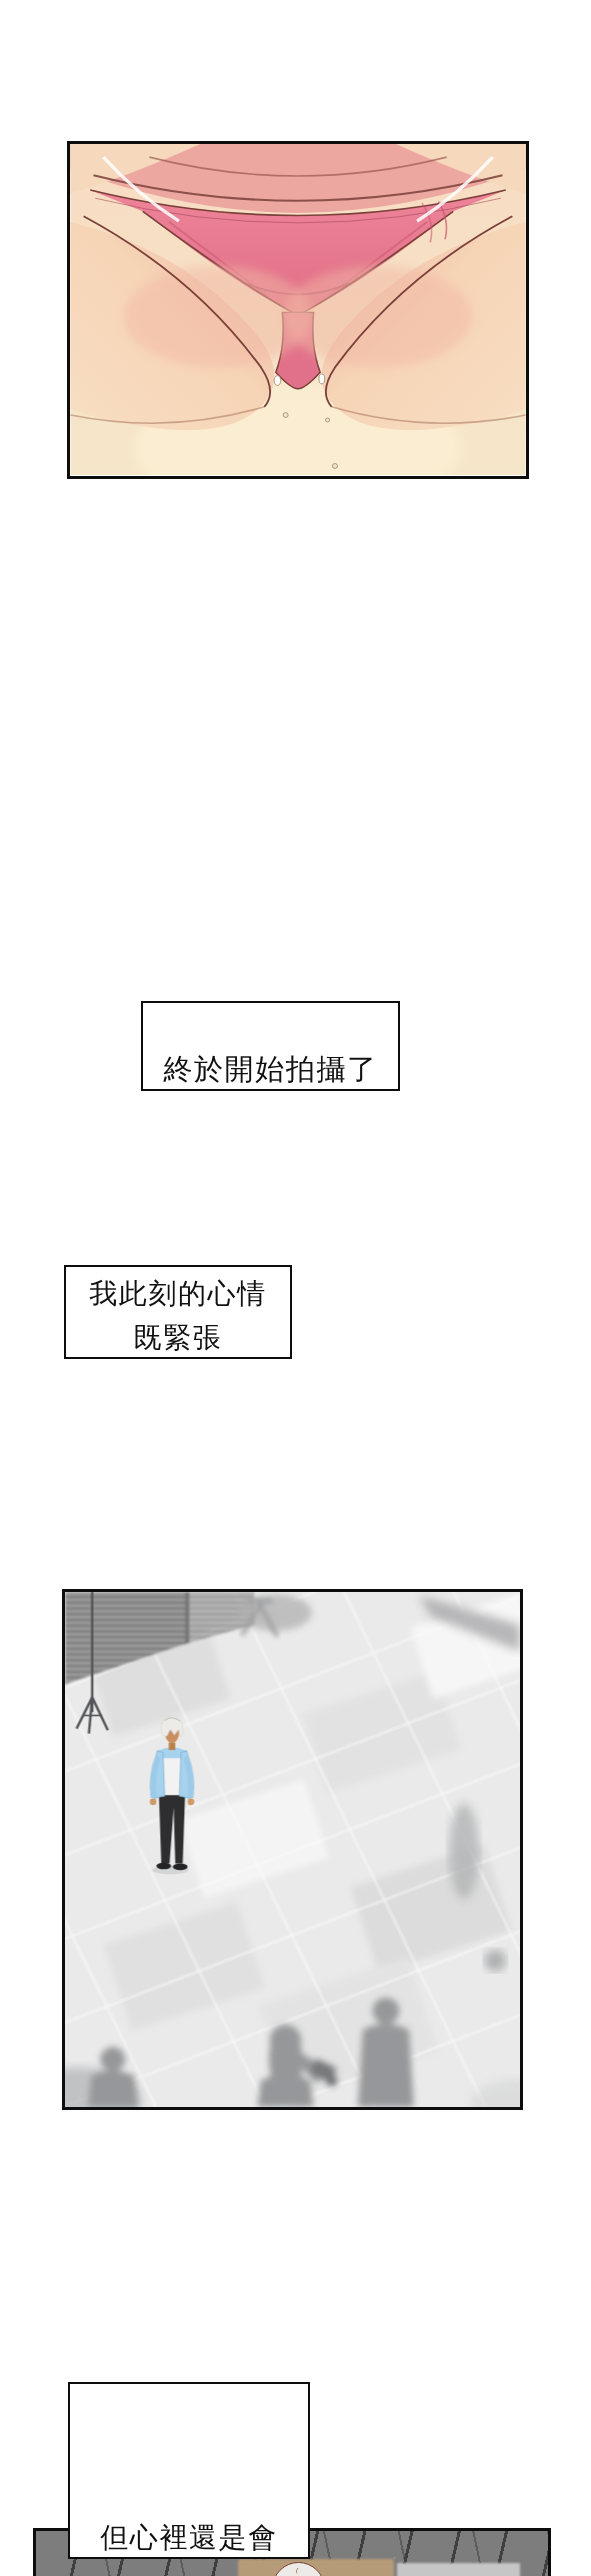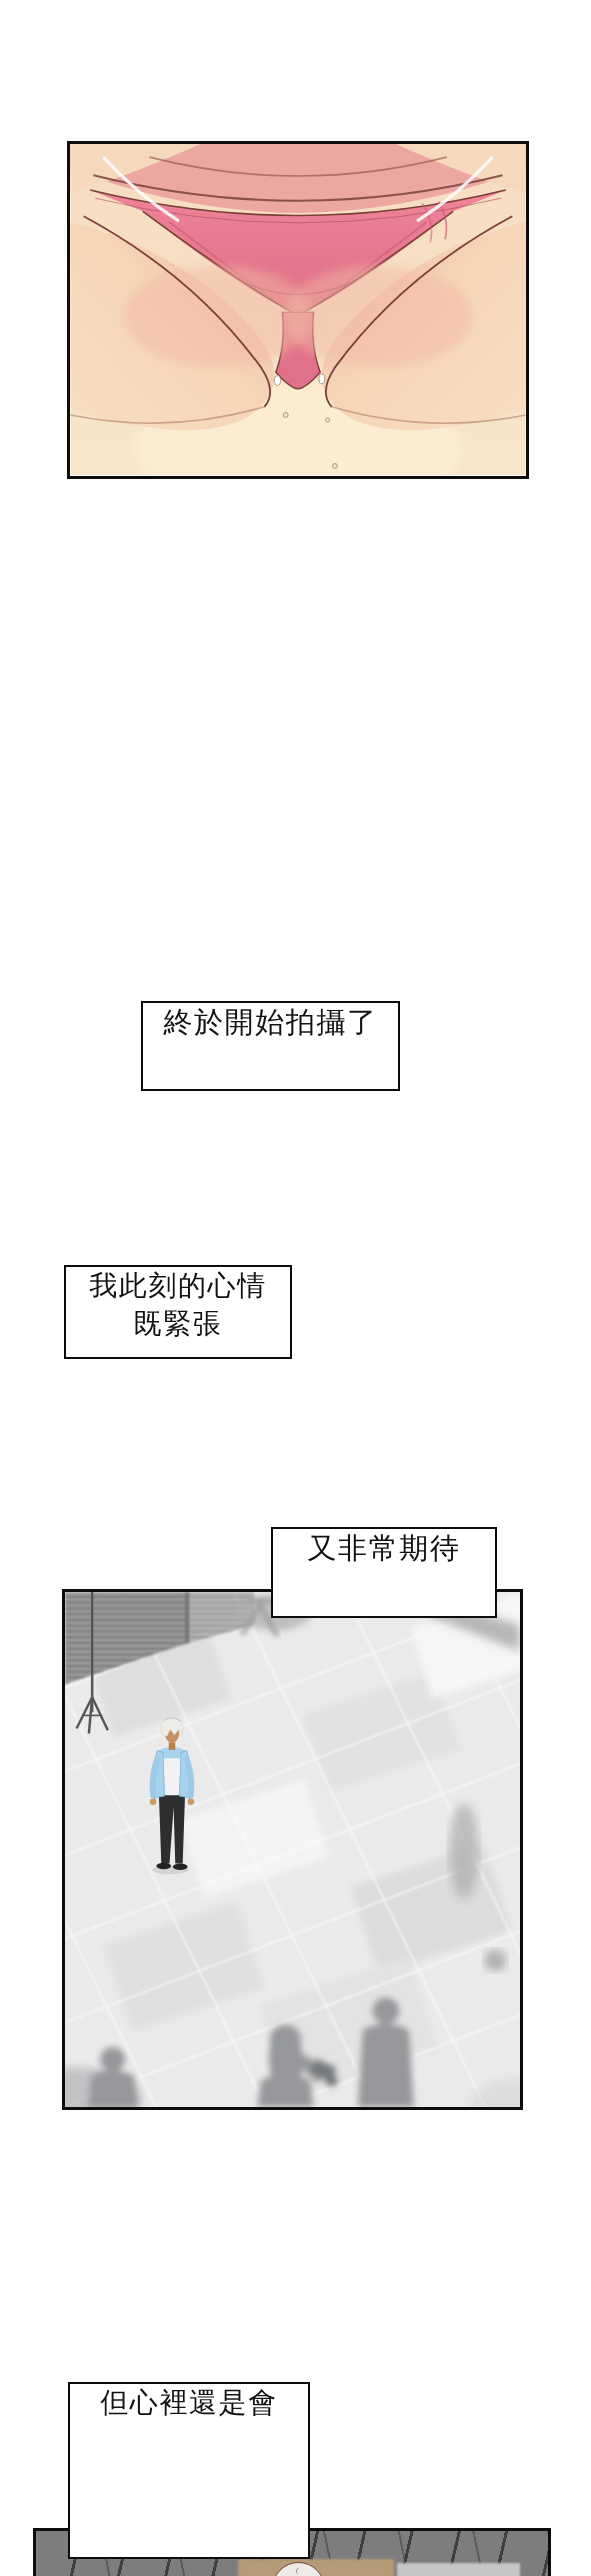--- a/index.html
+++ b/index.html
@@ -1,26 +1,26 @@
 <!DOCTYPE html>
 <html style="--page-bg: #ffffff; --panel-border: #0d0d0d; --text-color: #111111; --skin-light: #f7dcc1; --skin-shade: #eeb3a4; --belly-pink: #eda7a1; --fabric-pink: #ee8499; --fabric-pink-dark: #df6d85; --waistband-pink: #f3a3b1; --outline-brown: #7b4039; --floor-gray: #eaeaea; --grout-white: #fbfbfb; --fence-gray: #9a9a9a; --silhouette-gray: #95979a; --jacket-blue: #a6d2ee; --shirt-white: #f2f2f2; --pants-dark: #2e2e31; --hair-white: #edebe7; --face-tan: #c98f5e; --cobble-gray: #7d7d7d; --cobble-joint: #3f3f3f; --stone-tan: #b59b77; --stone-light: #c6c6c6;font-size:13px"><head>
 <meta charset="utf-8">
 <style>
   html,body{margin:0;padding:0;}
   body{background:#ffffff;font-family:"Liberation Sans","DejaVu Sans",sans-serif;}
   .page{position:relative;width:592px;height:2576px;margin:0 auto;background:var(--page-bg,#fff);overflow:hidden;}
   .panel{position:absolute;box-sizing:border-box;border:3.3px solid var(--panel-border,#0d0d0d);background:#fff;overflow:hidden;z-index:1;}
   .panel svg{display:block;}
   .textbox{position:absolute;box-sizing:border-box;border:2.5px solid var(--panel-border,#0d0d0d);background:#ffffff;z-index:5;
-           display:flex;flex-direction:column;align-items:center;justify-content:flex-start;
+           display:flex;flex-direction:column;align-items:center;justify-content:flex-end;
            color:var(--text-color,#111);font-size:29px;line-height:1.34;letter-spacing:1.6px;text-align:center;font-weight:500;}
   .textbox span{display:block;white-space:nowrap;}
   #panel1{left:67px;top:141px;width:462px;height:338px;}
   #box1{left:141px;top:1001px;width:259px;height:90px;}
-  #box2{left:64px;top:1265px;width:228px;height:94px;font-size:28px;}
+  #box2{left:64px;top:1265px;width:228px;height:94px;font-size:28px;gap:7px;}
   #box3{left:271px;top:1527px;width:226px;height:91px;}
   #panel2{left:62px;top:1589px;width:461px;height:521px;}
   #box4{left:68px;top:2382px;width:242px;height:177px;font-size:28px;}
   #panel3{left:33px;top:2528px;width:518px;height:48px;border-bottom:none;
           background:
             radial-gradient(circle at 30% 40%, rgba(255,255,255,.18) 0.8px, transparent 1.6px),
             repeating-linear-gradient(103deg, transparent 0 43px, var(--cobble-joint,#3f3f3f) 43px 46px),
             repeating-linear-gradient(78deg, transparent 0 71px, rgba(45,45,45,.4) 71px 73px),
             radial-gradient(circle at 70% 60%, rgba(255,255,255,.12) 0.8px, transparent 1.6px),
             var(--cobble-gray,#7d7d7d);}
@@ -116,23 +116,20 @@
 
   <div class="textbox" id="box1">
     <span>終於開始拍攝了</span>
   </div>
 
   <div class="textbox" id="box2">
     <span>我此刻的心情</span>
     <span>既緊張</span>
   </div>
 
-  <div class="textbox" id="box3">
-    <span>又非常期待</span>
-  </div>
 
   <section class="panel" id="panel2">
     <svg width="455" height="515" viewBox="0 0 553 626">
       <defs>
         <filter id="b1">
             <feGaussianBlur stdDeviation="1"></feGaussianBlur>
           </filter>
         <filter id="b3">
             <feGaussianBlur stdDeviation="3"></feGaussianBlur>
           </filter>

